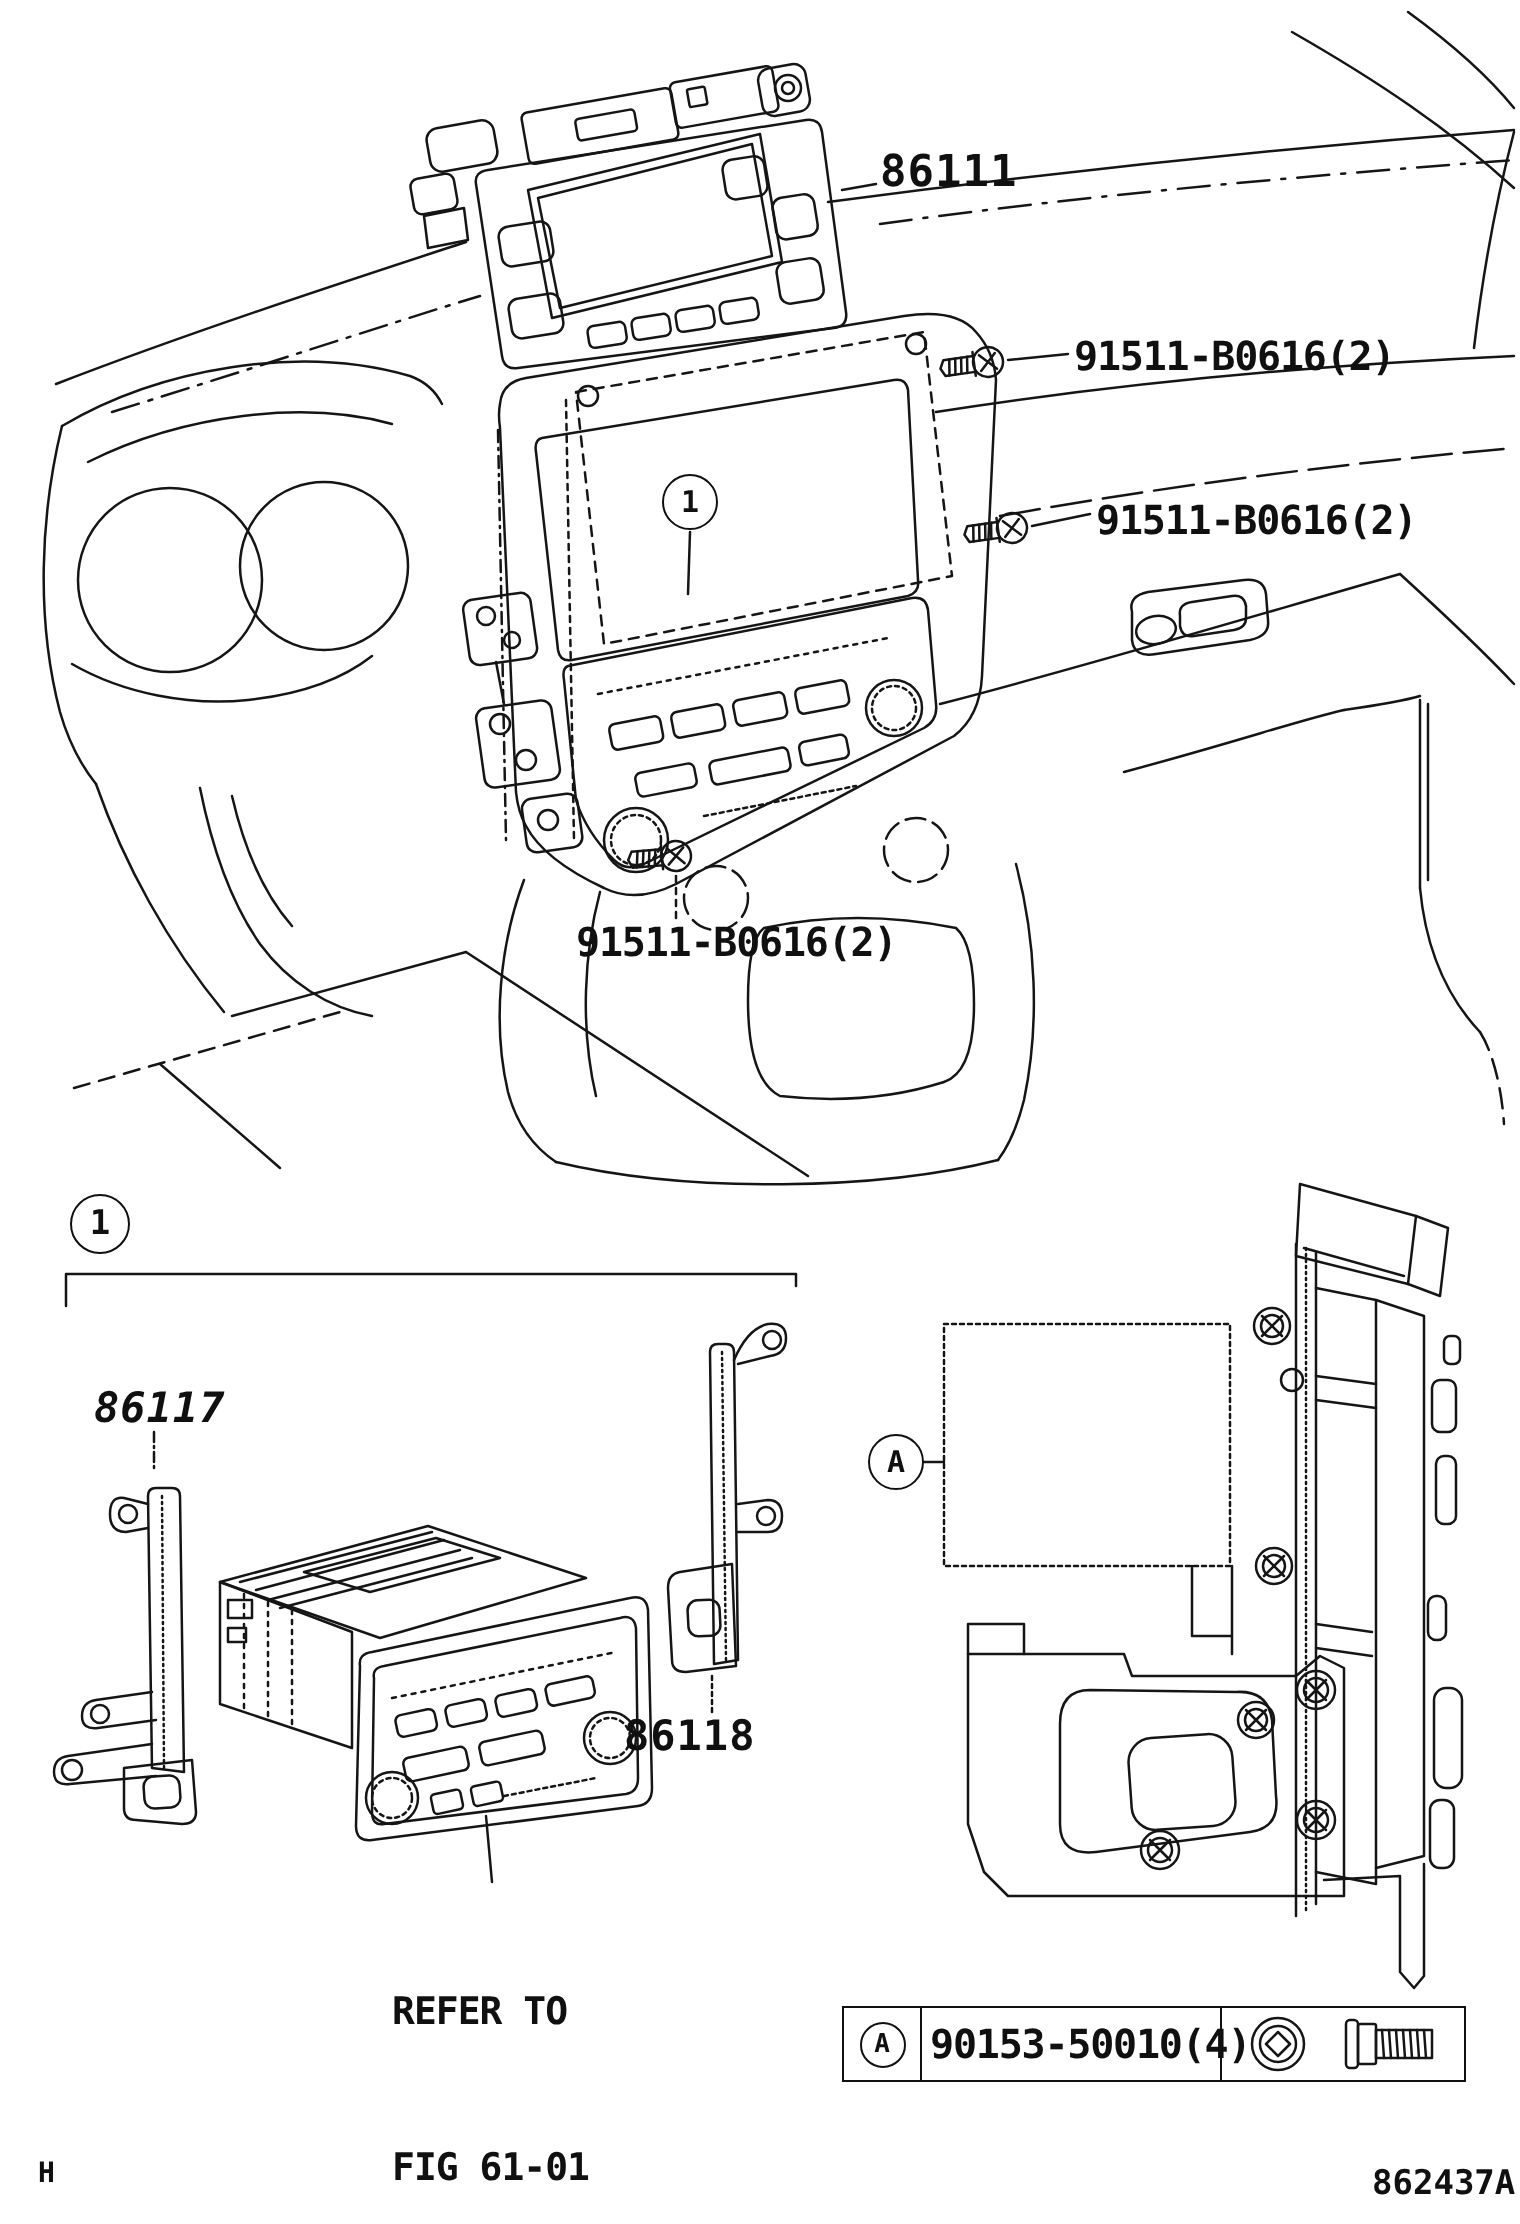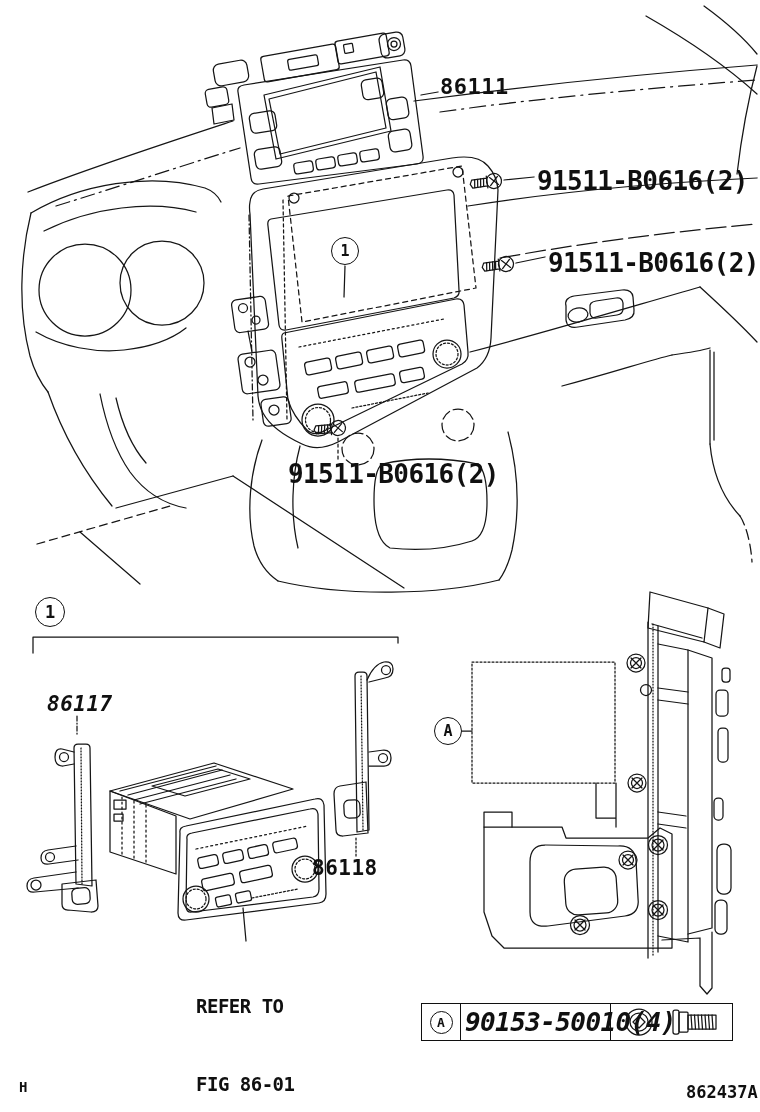--- a/index.html
+++ b/index.html
@@ -2,31 +2,31 @@
 <html><head>
 <meta charset="utf-8">
 <style>
   html,body{margin:0;padding:0;background:#e8e8e8;}
   #page{position:relative;width:760px;height:1112px;background:#ffffff;overflow:hidden;
         font-family:"DejaVu Sans Mono", monospace;padding-left:24px;}
   svg{position:absolute;left:0;top:0;}
   .lineart path,.lineart line,.lineart rect,.lineart circle,.lineart ellipse,.lineart polyline{
       fill:none;stroke:#151515;stroke-width:1.25;stroke-linecap:round;stroke-linejoin:round;}
   .lbl{position:absolute;color:#101010;font-weight:bold;white-space:pre;line-height:1.0;}
-  .part-lbl{font-size:26px;letter-spacing:-0.6px;}
+  .part-lbl{font-size:20px;letter-spacing:-0.6px;}
   .big-lbl{font-size:21px;letter-spacing:0.5px;}
   .callout{position:absolute;border:1.7px solid #101010;border-radius:50%;
            display:flex;align-items:center;justify-content:center;
            color:#101010;font-weight:bold;background:#fff;box-sizing:border-box;}
   .refer{font-size:19px;line-height:26px;letter-spacing:-0.5px;}
   #parts-table{position:absolute;left:421px;top:1003px;width:312px;height:38px;
       border:1.6px solid #101010;display:flex;align-items:stretch;box-sizing:border-box;}
   .pt-cell{display:flex;align-items:center;box-sizing:border-box;}
   .pt-c1{width:39px;justify-content:center;border-right:1.6px solid #101010;}
-  .pt-c2{width:150px;padding-left:4px;border-right:1.6px solid #101010;font-style:italic;}
+  .pt-c2{width:150px;padding-left:4px;border-right:1.6px solid #101010;}
   .pt-c3{flex:1;justify-content:center;}
   .corner{font-weight:bold;}
 </style>
 </head>
 <body>
 
 <div id="page">
 
 <svg class="lineart" width="760" height="1112" viewBox="0 0 760 1112">
 
@@ -307,21 +307,21 @@
 <div class="lbl part-lbl" style="left:548px;top:250px;">91511-B0616(2)</div>
 
 <div class="lbl part-lbl" style="left:288px;top:461px;">91511-B0616(2)</div>
 
 <div class="lbl big-lbl" style="left:47px;top:694px;font-style:italic;">86117</div>
 
 <div class="lbl big-lbl" style="left:312px;top:858px;">86118</div>
 
 <div class="lbl refer" style="left:196px;top:941px;">
   <div>REFER TO</div>
-  <div>FIG 86-01</div>
+  <div>FIG 61-01</div>
   
 </div>
 
 <div class="callout" style="left:331px;top:237px;width:28px;height:28px;font-size:15px;">1</div>
 <div class="callout" style="left:35px;top:597px;width:30px;height:30px;font-size:17px;">1</div>
 <div class="callout" style="left:434px;top:717px;width:28px;height:28px;font-size:15px;">A</div>
 
 <div id="parts-table">
   <div class="pt-cell pt-c1">
     <div class="callout" style="position:static;width:23px;height:23px;font-size:13px;border-width:1.5px;">A</div>

